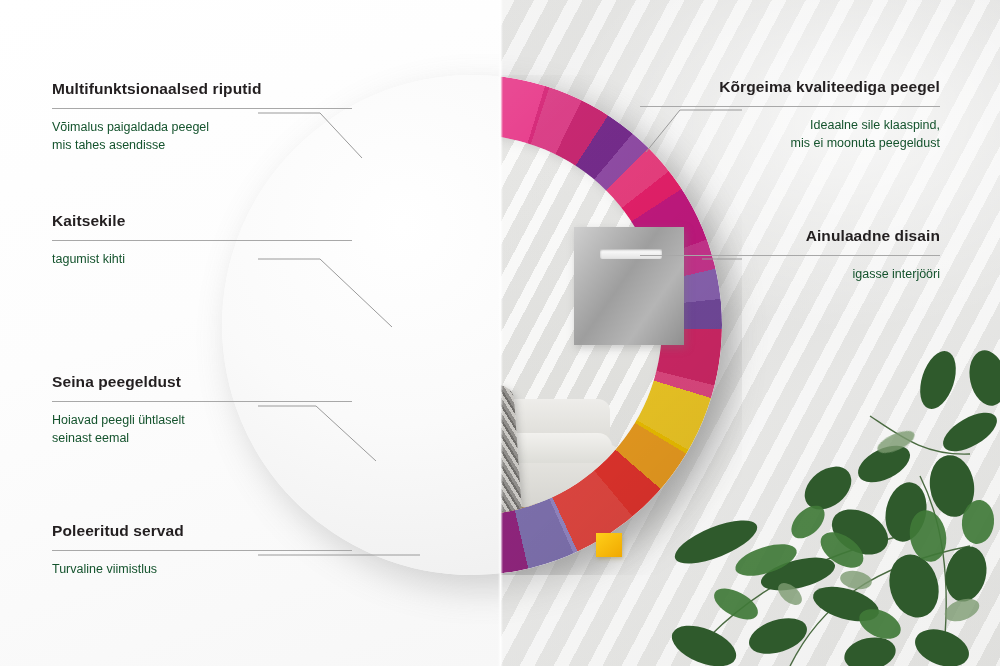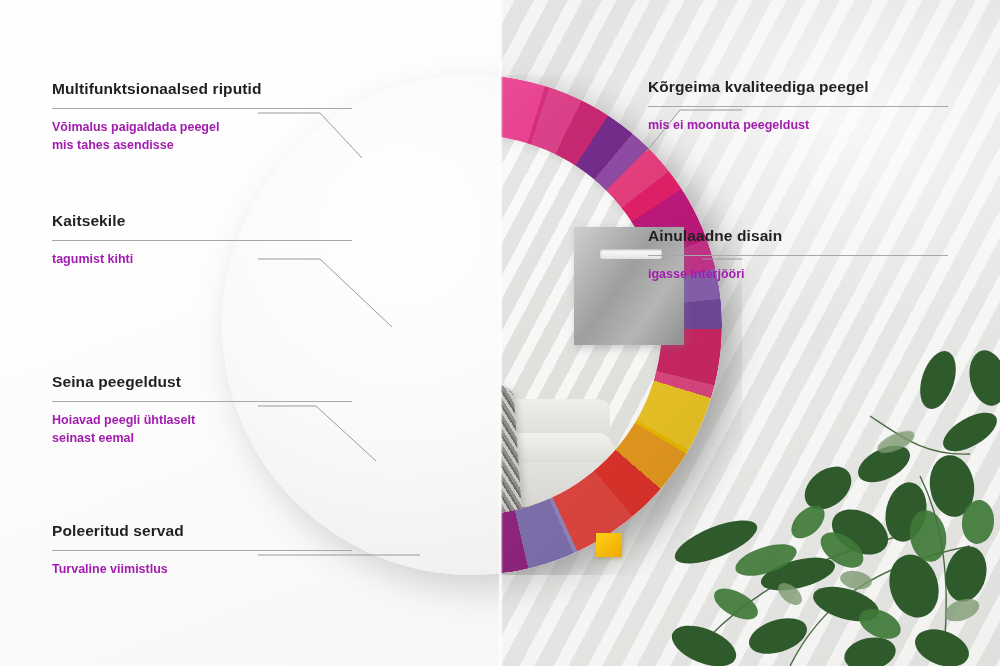--- a/index.html
+++ b/index.html
@@ -107,24 +107,24 @@
   .hanger-slot{position:absolute;left:26px;top:22px;width:62px;height:10px;border-radius:2px;
     background:linear-gradient(180deg,#ffffff,#e3e3e3);
     box-shadow:0 1px 2px rgba(80,80,80,.45) inset;}
   .spacer{position:absolute;left:374px;top:458px;width:26px;height:24px;
     background:linear-gradient(140deg,#ffcf19,#f0a800);
     box-shadow:1px 2px 4px rgba(140,120,40,.35);}
 
   
   .callout{position:absolute;width:300px;}
   .callout.left{left:52px;text-align:left;}
-  .callout.right{right:52px;}
+  .callout.right{right:60px;text-align:right;}
   .co-title{font-size:15.5px;font-weight:bold;color:#231f20;letter-spacing:.1px;line-height:1.2;}
   .co-rule{height:1px;background:#a8a8a8;margin:9px 0 9px 0;}
-  .co-desc{font-size:12.5px;color:#a21caf;line-height:1.45;font-weight:700;}
+  .co-desc{font-size:12.5px;color:#14532d;line-height:1.45;font-weight:400;}
 
   
   .leaders{position:absolute;left:0;top:0;width:1000px;height:666px;pointer-events:none;}
 
   
   .foliage{position:absolute;right:0;bottom:0;width:330px;height:330px;}
   .leaf{position:absolute;border-radius:60% 8% 60% 8%;}
 </style>
 </head>
 <body>
@@ -262,20 +262,21 @@
     <div class="co-rule"></div>
     <div class="co-desc">
       <div>Turvaline viimistlus</div>
     </div>
   </div>
 
   <div class="callout right" style="top:78px">
     <div class="co-title">Kõrgeima kvaliteediga peegel</div>
     <div class="co-rule"></div>
     <div class="co-desc">
+      <div>Ideaalne sile klaaspind,</div>
       <div>mis ei moonuta peegeldust</div>
     </div>
   </div>
 
   <div class="callout right" style="top:227px">
     <div class="co-title">Ainulaadne disain</div>
     <div class="co-rule"></div>
     <div class="co-desc">
       <div>igasse interjööri</div>
     </div>

